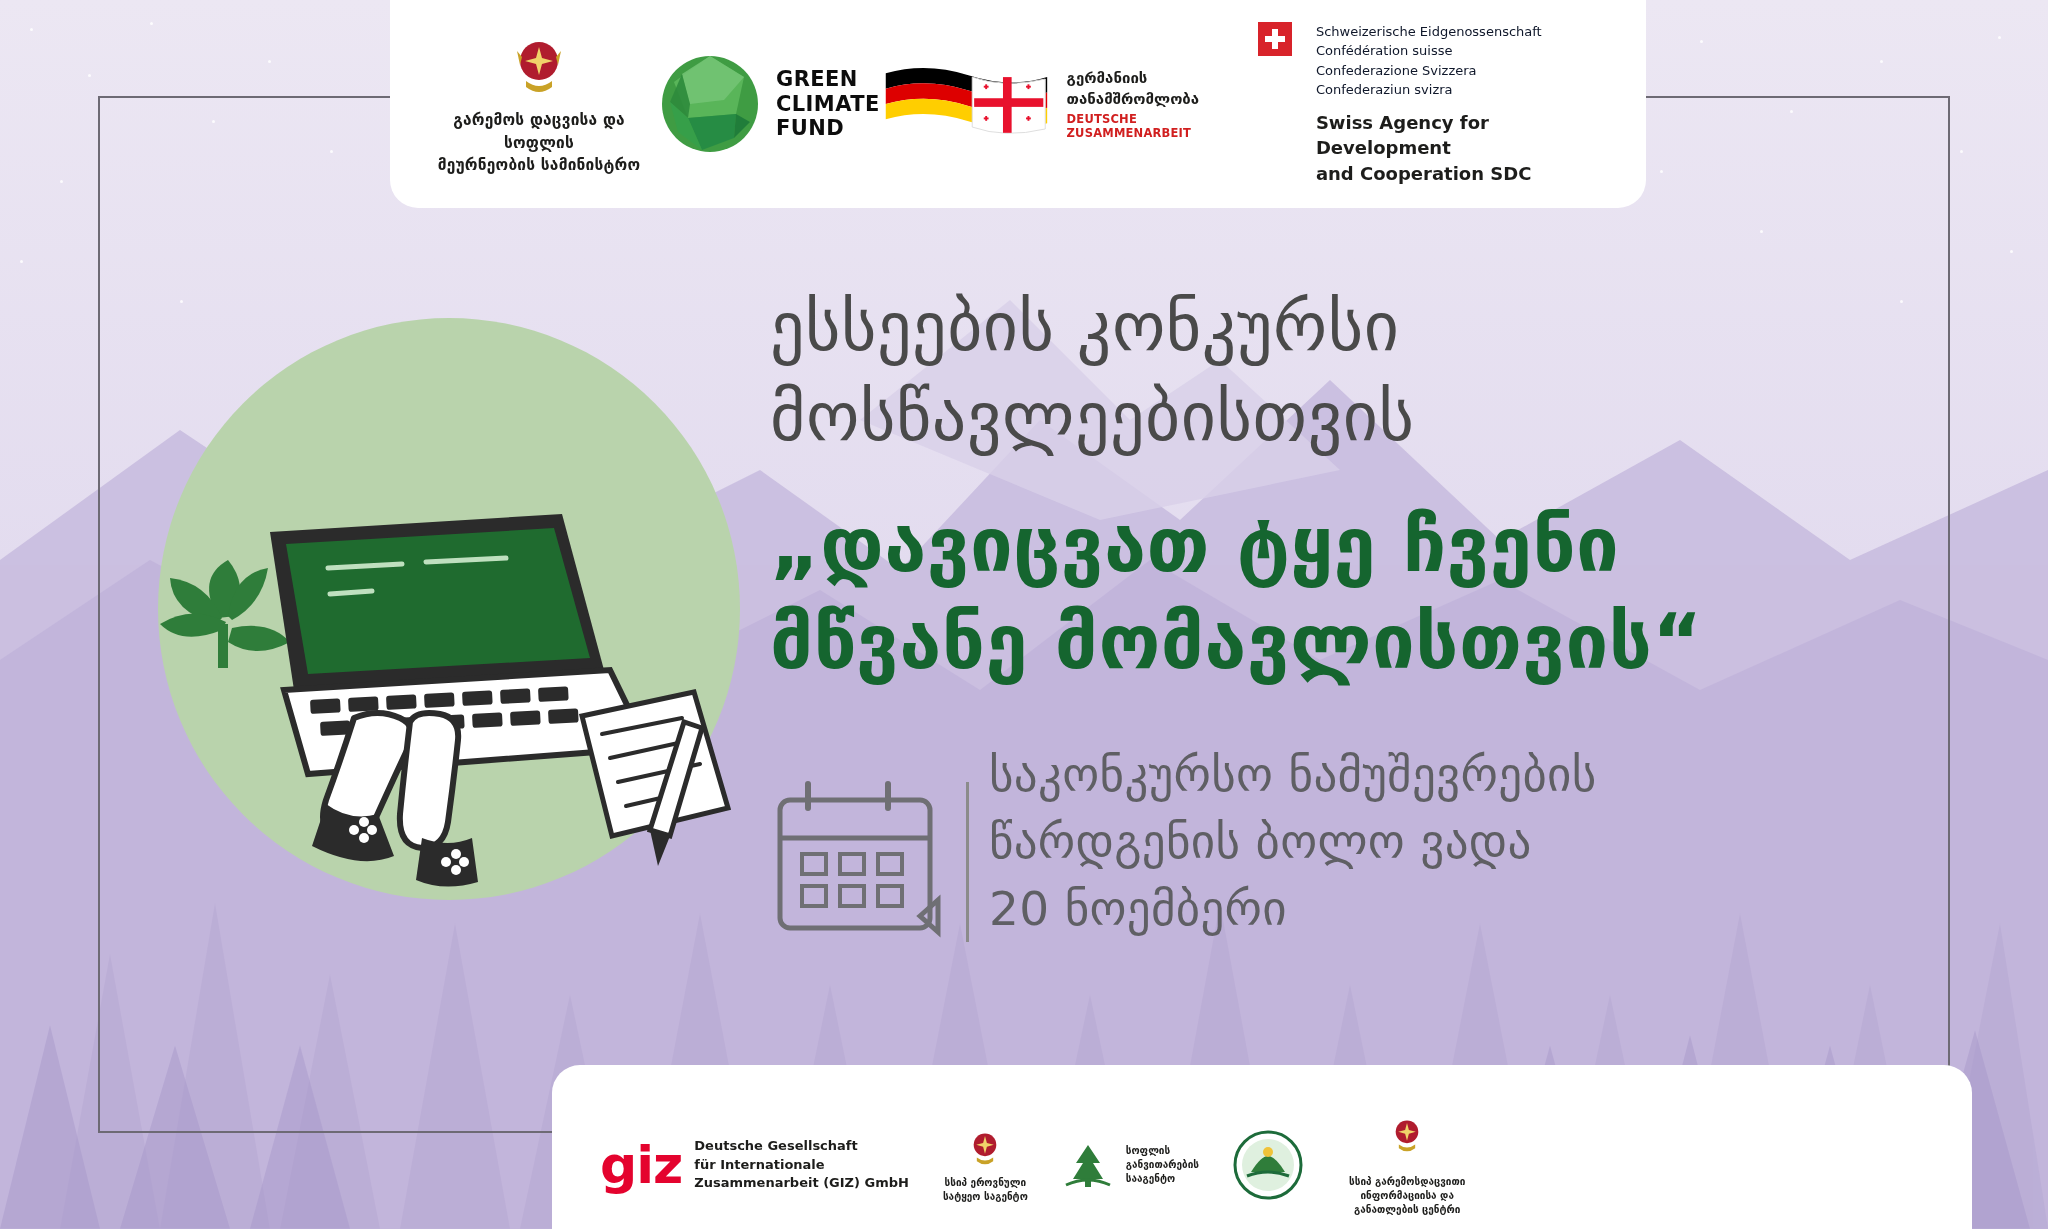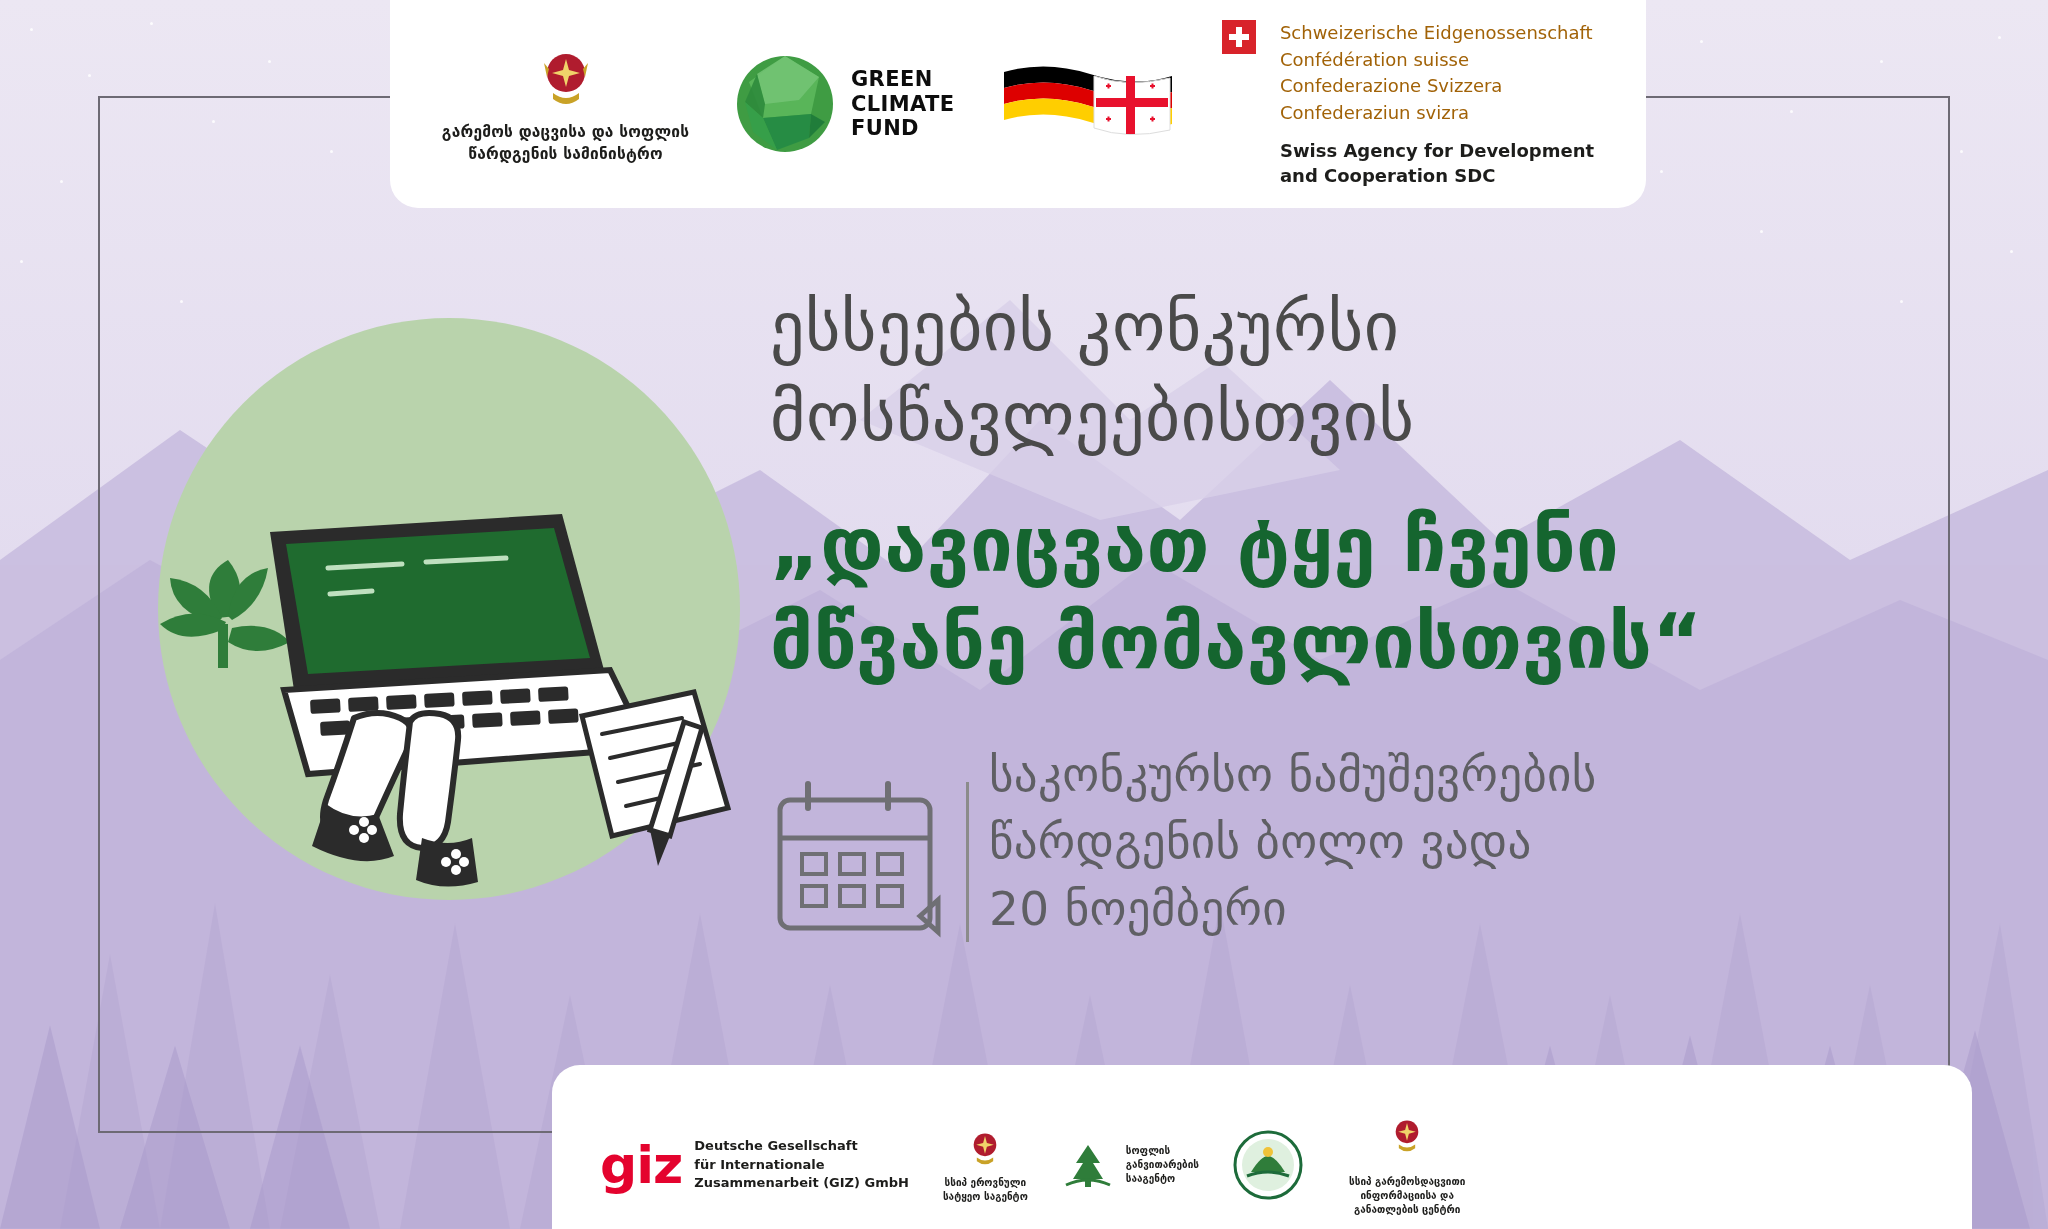--- a/index.html
+++ b/index.html
@@ -60,21 +60,21 @@
   }
   .de-coop { text-align: left; }
   .de-coop .de-ge {
     font-size: 15px; font-weight: bold; color: #1d1d1b; line-height: 1.35;
   }
   .de-coop .de-de {
     font-size: 11.5px; font-weight: bold; color: #d11f1f; letter-spacing: .2px;
     margin-top: 3px;
   }
   .swiss-text {
-    font-size: 18px; color: #a16207; line-height: 1.48;
+    font-size: 13px; color: #0f172a; line-height: 1.48;
   }
   .swiss-agency {
     font-size: 18px; font-weight: bold; color: #1d1d1b; line-height: 1.4; margin-top: 11px;
   }
   .swiss-cross {
     width: 34px; height: 34px; background: #d8232a; position: relative; flex: none;
     margin-right: 10px;
   }
   .swiss-cross::before, .swiss-cross::after {
     content: ""; position: absolute; background: #fff;
@@ -199,21 +199,21 @@
     <div class="logo-block">
       <div class="logo-cap">
         <svg class="emblem" viewBox="0 0 54 70" style="display:block;margin:0 auto 8px;">
           <circle cx="27" cy="30" r="19" fill="#b01c2e"></circle>
           <path d="M27 16 L30 27 L41 30 L30 33 L27 44 L24 33 L13 30 L24 27 Z" fill="#f0d36a"></path>
           <path d="M10 26 L5 20 L8 34 Z" fill="#c9a227"></path>
           <path d="M44 26 L49 20 L46 34 Z" fill="#c9a227"></path>
           <path d="M14 50 Q27 60 40 50 L40 56 Q27 66 14 56 Z" fill="#c9a227"></path>
         </svg>
         <div class="cap-ge" style="white-space:pre-line;">გარემოს დაცვისა და სოფლის
-წარდგენის სამინისტრო</div>
+მეურნეობის სამინისტრო</div>
       </div>
     </div>
 
     <div class="gcf">
       <svg width="104" height="104" viewBox="0 0 104 104">
         <circle cx="52" cy="52" r="48" fill="#3f9c43"></circle>
         <polygon points="52,4 86,25 78,62 30,66 16,30" fill="#5cb85c" opacity=".9"></polygon>
         <polygon points="52,4 24,22 32,52 66,48 86,25" fill="#74c476" opacity=".85"></polygon>
         <polygon points="24,22 12,50 30,66 32,52" fill="#2e8b3c" opacity=".9"></polygon>
         <polygon points="30,66 44,98 76,86 78,62" fill="#238b45" opacity=".9"></polygon>
@@ -239,20 +239,25 @@
               <rect x="13.5" y="15.5" width="2" height="5"></rect>
             <rect x="56" y="17" width="5" height="2"></rect>
               <rect x="57.5" y="15.5" width="2" height="5"></rect>
             <rect x="12" y="50" width="5" height="2"></rect>
               <rect x="13.5" y="48.5" width="2" height="5"></rect>
             <rect x="56" y="50" width="5" height="2"></rect>
               <rect x="57.5" y="48.5" width="2" height="5"></rect>
           </g>
         </g>
       </svg>
+      <div class="de-coop">
+        <div class="de-ge" style="white-space:pre-line;">გერმანიის
+თანამშრომლობა</div>
+        <div class="de-de">DEUTSCHE ZUSAMMENARBEIT</div>
+      </div>
     </div>
 
     <div class="logo-block" style="align-items:flex-start;">
       <div class="swiss-cross"></div>
       <div>
         <div class="swiss-text">
           <div>Schweizerische Eidgenossenschaft</div>
           <div>Confédération suisse</div>
           <div>Confederazione Svizzera</div>
           <div>Confederaziun svizra</div>

